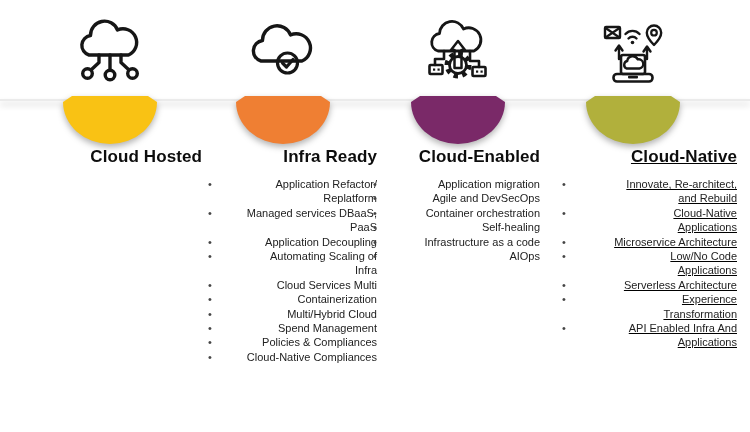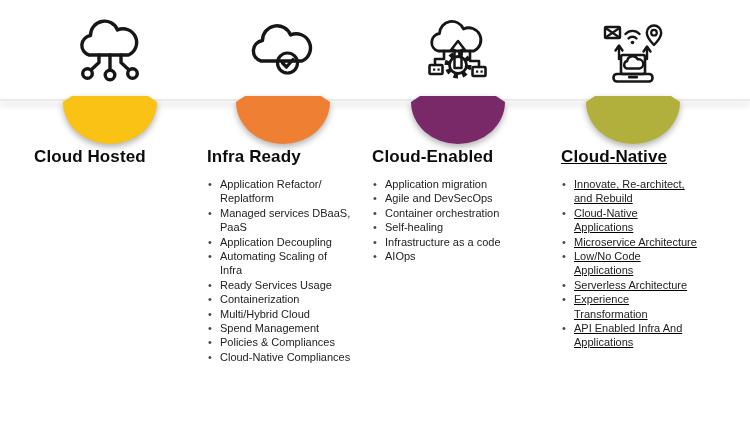--- a/index.html
+++ b/index.html
@@ -5,20 +5,21 @@
   * { margin: 0; padding: 0; box-sizing: border-box; }
   html, body { background: #ffffff; }
   body { font-family: "Liberation Sans", "DejaVu Sans", sans-serif; }
 
   .canvas {
     position: relative;
     width: 750px;
     height: 432px;
     background: #ffffff;
     overflow: hidden;
+    text-align: right;
   }
 
   
   .shelf {
     position: absolute;
     left: 0; top: 99px;
     width: 750px; height: 2px;
     background: #ebebeb;
     box-shadow: 0 4px 6px rgba(0,0,0,0.20);
     z-index: 1;
@@ -131,21 +132,21 @@
     <svg class="semi" viewBox="0 0 94 50">
       <path d="M9 0 L85 0 L94 6 A47 42 0 0 1 0 6 Z" style="fill: rgb(239, 127, 51);"></path>
     </svg>
     <div class="text-col">
       <h2 class="col-title">Infra Ready</h2>
       <ul class="col-list">
           <li>Application Refactor/<br>Replatform</li>
           <li>Managed services DBaaS,<br>PaaS</li>
           <li>Application Decoupling</li>
           <li>Automating Scaling of<br>Infra</li>
-          <li>Ready Services Usage</li>
+          <li>Cloud Services Multi</li>
           <li>Containerization</li>
           <li>Multi/Hybrid Cloud</li>
           <li>Spend Management</li>
           <li>Policies &amp; Compliances</li>
           <li>Cloud-Native Compliances</li>
         </ul>
     </div>
   </section>
 
   <section class="c3">

